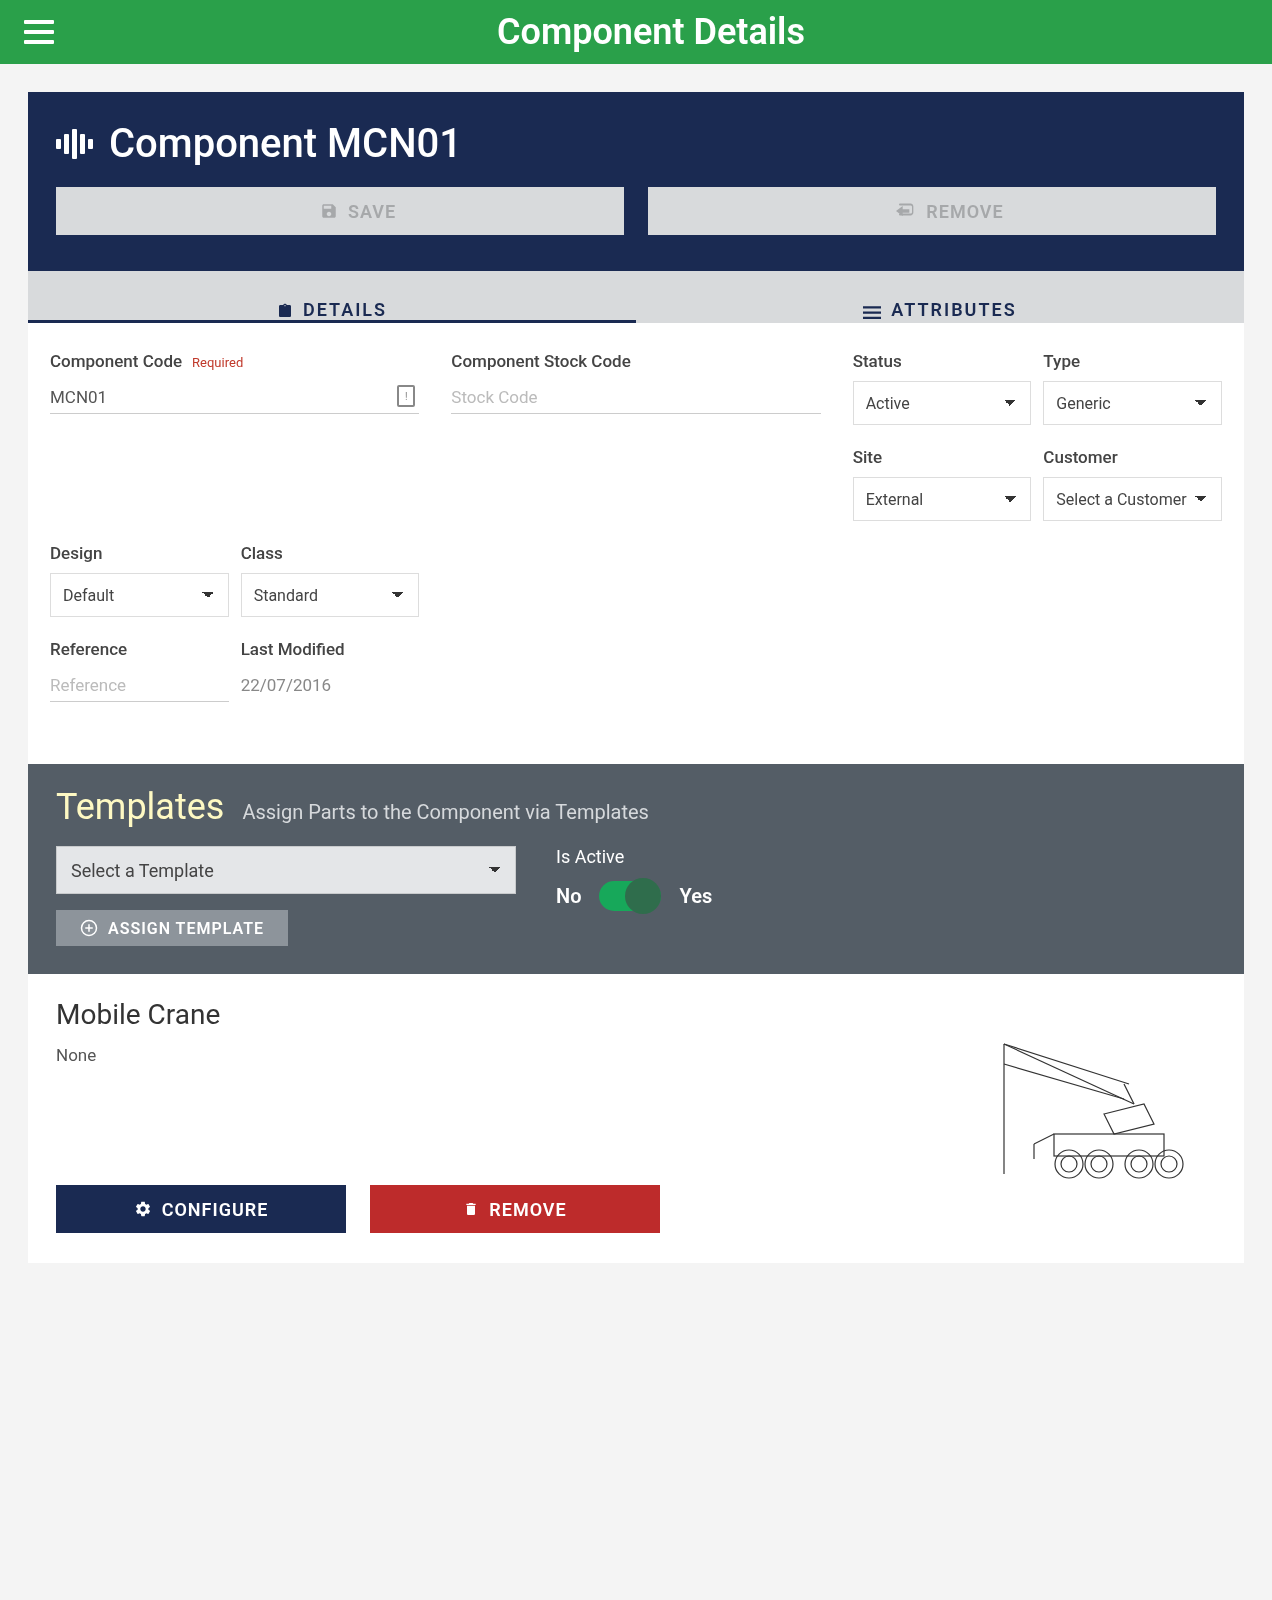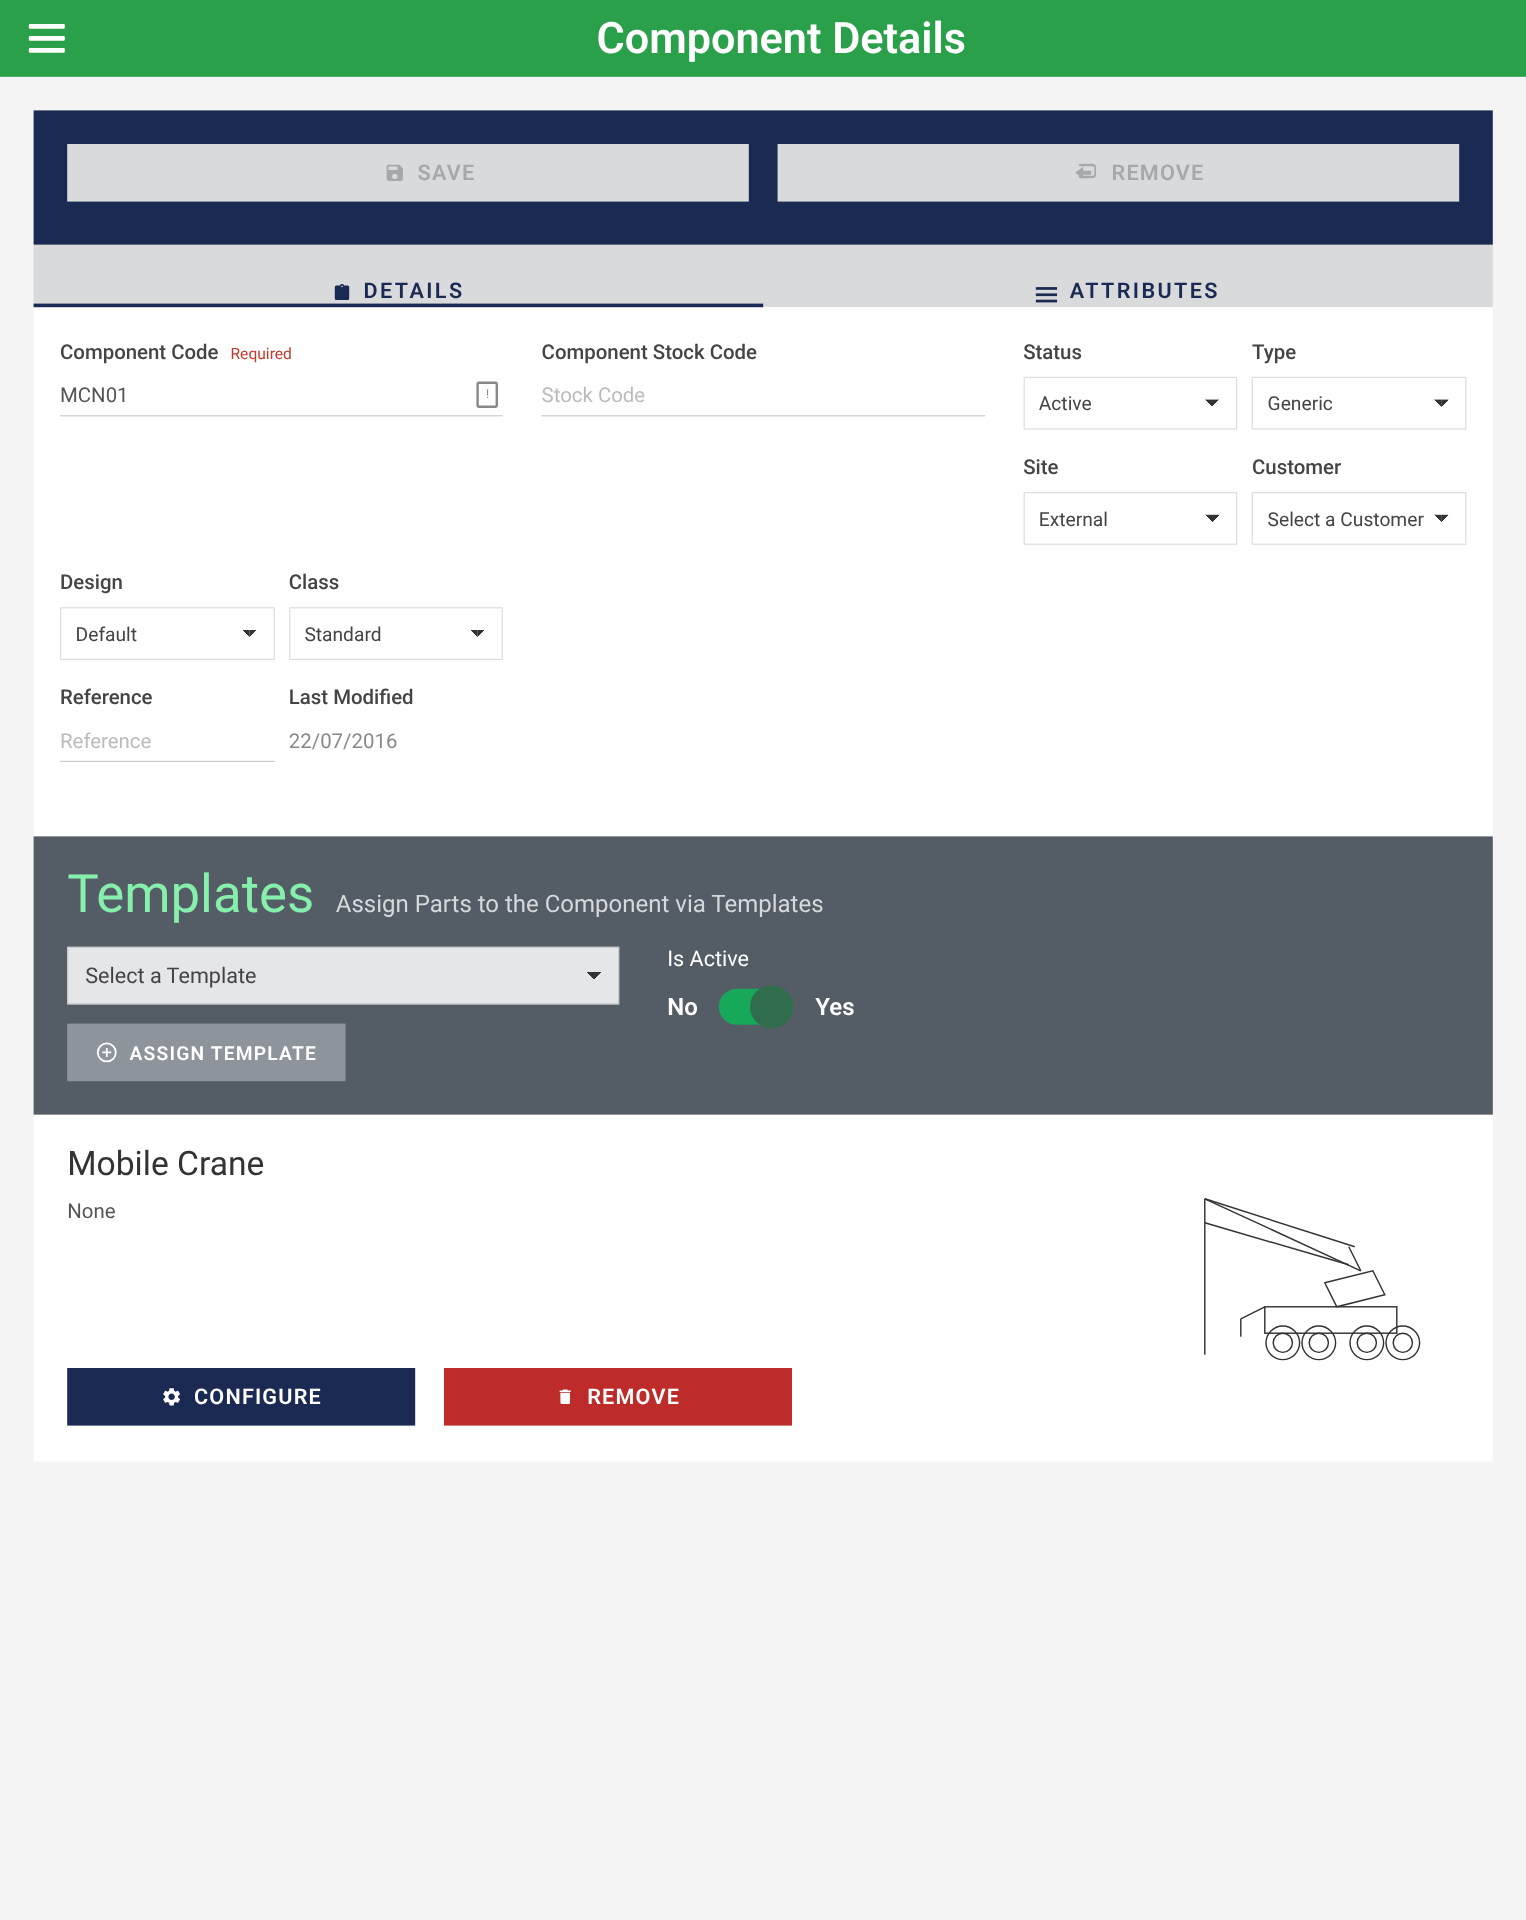--- a/index.html
+++ b/index.html
@@ -27,26 +27,26 @@
   .required-tag { color: #c0392b; font-size: 13px; margin-left: 6px; font-weight: 400; }
   .text-input { width: 100%; border: none; border-bottom: 1px solid #ccc; font-size: 17px; padding: 6px 0; color: #555; background: transparent; }
   .text-input::placeholder { color: #bbb; }
   .input-wrap { position: relative; }
   .input-icon { position: absolute; right: 4px; top: 4px; width: 18px; height: 22px; border: 2px solid #888; border-radius: 2px; display:flex; align-items:center; justify-content:center; font-size:10px; color:#888;}
   .readonly-val { font-size: 17px; color: #888; padding: 6px 0; }
   .subgrid { display: grid; grid-template-columns: 1fr 1fr; gap: 0 12px; }
   .select { width: 100%; height: 44px; border: 1px solid #ddd; background: #fff; font-size: 16px; padding: 0 12px; color: #444; appearance: none; -webkit-appearance: none; background-image: linear-gradient(45deg, transparent 50%, #333 50%), linear-gradient(135deg, #333 50%, transparent 50%); background-position: calc(100% - 20px) 18px, calc(100% - 14px) 18px; background-size: 6px 6px; background-repeat: no-repeat; cursor:pointer;}
   .templates-section { background: #545d66; padding: 22px 28px 28px 28px; }
   .templates-head { display: flex; align-items: baseline; gap: 18px; margin-bottom: 18px; }
-  .templates-title { color: #86efac; font-size: 44px; font-weight: 400; }
+  .templates-title { color: #fef9c3; font-size: 36px; font-weight: 400; }
   .templates-sub { color: #d6d9dc; font-size: 20px; }
   .templates-row { display: flex; gap: 40px; align-items: flex-start; }
   .template-left { flex: 1; max-width: 460px; }
   .template-select { width: 100%; height: 48px; background: #e4e6e8; border: 1px solid #c8cacc; font-size: 18px; padding: 0 14px; color: #444; appearance: none; -webkit-appearance:none; background-image: linear-gradient(45deg, transparent 50%, #333 50%), linear-gradient(135deg, #333 50%, transparent 50%); background-position: calc(100% - 20px) 20px, calc(100% - 14px) 20px; background-size: 6px 6px; background-repeat: no-repeat; margin-bottom: 16px; cursor:pointer;}
-  .assign-btn { background: #8d949b; color: #fff; border: none; height: 48px; padding: 0 24px; font-size: 16px; font-weight: 600; letter-spacing: 1px; display: flex; align-items: center; gap: 10px; cursor:pointer;}
+  .assign-btn { background: #8d949b; color: #fff; border: none; height: 36px; padding: 0 24px; font-size: 16px; font-weight: 600; letter-spacing: 1px; display: flex; align-items: center; gap: 10px; cursor:pointer;}
   .isactive-block { color: #fff; }
   .isactive-label { font-size: 18px; font-weight: 400; margin-bottom: 14px; }
   .toggle-row { display: flex; align-items: center; gap: 18px; font-size: 20px; font-weight: 600; }
   .toggle { width: 62px; height: 30px; background: #17a85a; border-radius: 15px; position: relative; cursor:pointer;}
   .toggle-knob { position: absolute; right: 0; top: -3px; width: 36px; height: 36px; background: #2f6d4c; border-radius: 50%; }
   .assigned-section { background: #fff; padding: 24px 28px 30px 28px; position: relative; }
   .assigned-title { font-size: 28px; color: #333; margin-bottom: 14px; font-weight: 400;}
   .assigned-desc { font-size: 17px; color: #555; margin-bottom: 120px; }
   .crane-img { position: absolute; right: 30px; top: 60px; }
   .action-row { display: flex; gap: 24px; }
@@ -62,20 +62,30 @@
   <div class="hamburger">
     <span></span>
       <span></span>
       <span></span>
   </div>
   <div class="app-title">Component Details</div>
 </header>
 
 <div class="page">
   <div class="panel-header">
+    <div class="panel-title-row">
+      <span class="equalizer-icon">
+        <span style="height:10px"></span>
+          <span style="height:20px"></span>
+          <span style="height:30px"></span>
+          <span style="height:20px"></span>
+          <span style="height:10px"></span>
+      </span>
+      <h1 class="panel-title">Component MCN01</h1>
+    </div>
     <div class="button-row">
       <button class="btn btn-light">
         <svg width="18" height="18" viewBox="0 0 24 24" fill="#a6a8aa">
             <path d="M17 3H5c-1.1 0-2 .9-2 2v14c0 1.1.9 2 2 2h14c1.1 0 2-.9 2-2V7l-4-4zm-5 16c-1.66 0-3-1.34-3-3s1.34-3 3-3 3 1.34 3 3-1.34 3-3 3zm3-10H5V5h10v4z"></path>
           </svg>
         <span>SAVE</span>
       </button>
       <button class="btn btn-light">
         <svg width="20" height="16" viewBox="0 0 24 18" fill="#a6a8aa">
             <path d="M22 0H6C4 0 4 3 6 3h16c1 0 2 1 2 2v8c0 1-1 2-2 2H6c-2 0-2 3 0 3h16c2 0 4-2 4-4V4c0-2-2-4-4-4z" transform="scale(0.8)"></path>

